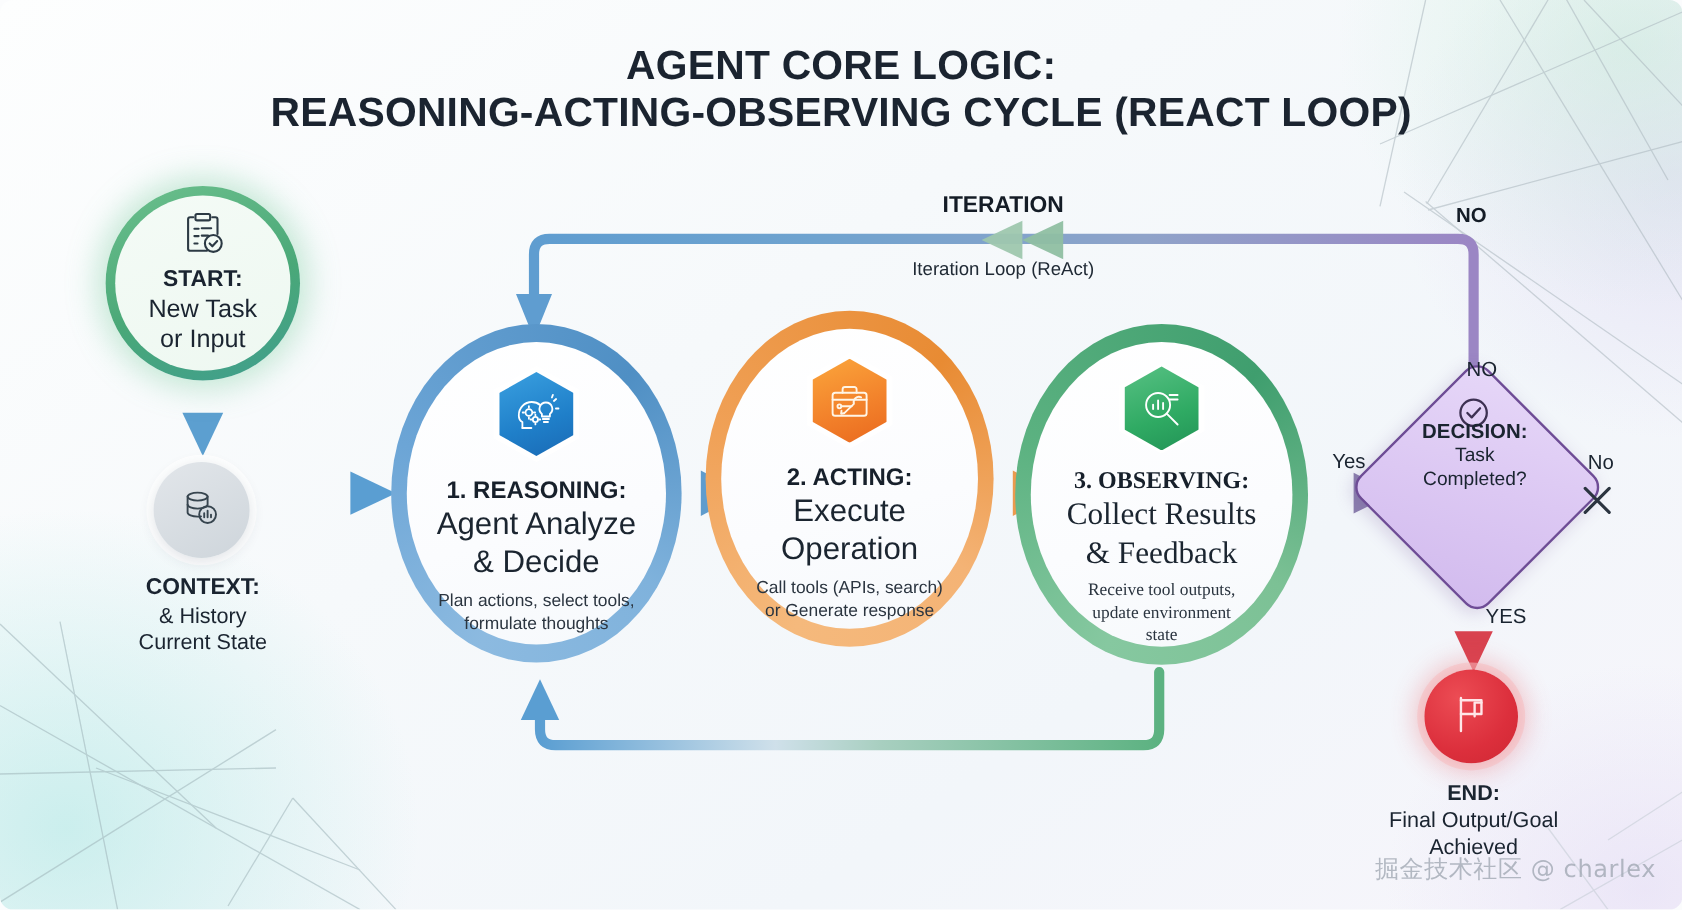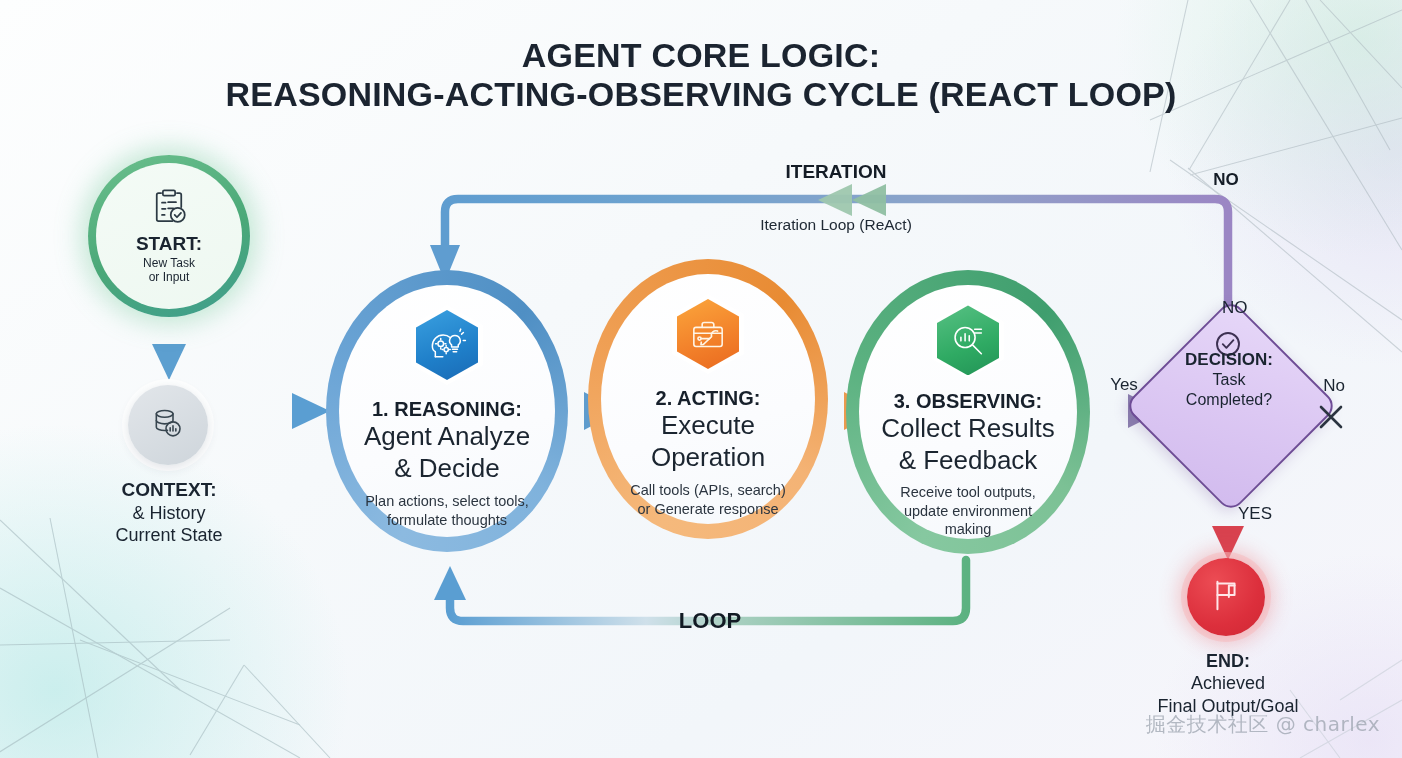--- a/index.html
+++ b/index.html
@@ -1,21 +1,21 @@
 <!DOCTYPE html>
 <html><head>
 <meta charset="utf-8">
 <style>
   html,body{margin:0;padding:0;}
   body{
     width:1402px;height:758px;overflow:hidden;
     font-family:"Liberation Sans","DejaVu Sans",sans-serif;
     background:#fbfcfd;
   }
-  #stage{position:relative;width:1402px;height:758px;overflow:hidden;}
+  #stage{position:relative;width:1402px;height:758px;overflow:hidden;border-radius:11px;}
 
   
   .bg-base{
     position:absolute;inset:0;
     background:
       radial-gradient(ellipse 420px 380px at 55px 690px, rgba(168,230,226,.55) 0%, rgba(168,230,226,0) 70%),
       radial-gradient(ellipse 340px 300px at 1360px 40px, rgba(196,236,214,.50) 0%, rgba(196,236,214,0) 72%),
       radial-gradient(ellipse 320px 300px at 1395px 150px, rgba(212,198,238,.40) 0%, rgba(212,198,238,0) 72%),
       radial-gradient(ellipse 300px 260px at 1370px 740px, rgba(214,202,240,.35) 0%, rgba(214,202,240,0) 72%),
       linear-gradient(145deg,#fdfefe 0%, #f6f9fb 40%, #f2f6fa 70%, #f7f5fb 100%);
@@ -40,21 +40,21 @@
     box-shadow:0 0 26px 7px rgba(109,200,150,.38);
   }
   .node-start .inner{
     position:absolute;inset:8px;border-radius:50%;
     background:linear-gradient(160deg,#f4fbf6 0%,#eef8f1 100%);
     display:flex;flex-direction:column;align-items:center;justify-content:center;
   }
   .node-start .icon{margin-top:-2px;margin-bottom:1px;}
   .node-start .lbl{text-align:center;color:#1a2430;line-height:1.2;}
   .node-start .lbl .b{font-weight:bold;font-size:19px;display:block;}
-  .node-start .lbl .s{font-size:12px;display:block;}
+  .node-start .lbl .s{font-size:21px;display:block;}
 
   
   .node-context{
     position:absolute;left:128px;top:385px;width:80px;height:80px;border-radius:50%;
     background:linear-gradient(150deg,#e2e6ea 0%,#ced5db 100%);
     box-shadow:0 3px 12px rgba(40,60,80,.14), 0 0 0 6px rgba(255,255,255,.85);
     display:flex;align-items:center;justify-content:center;
   }
   .context-cap{
     position:absolute;left:28px;top:478px;width:282px;text-align:center;color:#1a2430;line-height:1.25;
@@ -342,39 +342,39 @@
         </div>
       </div>
       <div class="ring-title" style="margin-top:12px;">2. ACTING:</div>
       <div class="ring-sub">Execute</div>
       <div class="ring-sub">Operation</div>
       <div class="ring-desc" style="margin-top:8px;">Call tools (APIs, search)</div>
       <div class="ring-desc">or Generate response</div>
     </div>
   </div>
 
-  <div class="ring" style="left:846px;top:270px;width:244px;height:284px;">
+  <div class="ring" style="left:846px;top:270px;width:244px;height:284px;font-family:Liberation Serif, serif;">
     <div class="ring-band" style="background:conic-gradient(from 200deg,#86c8a0,#5cb281 25%,#3f9e6e 55%,#7cc195 80%,#86c8a0);"></div>
     <div class="ring-face" style="left:13px;top:15px;right:13px;bottom:15px;">
       <div class="hexwrap" style="margin-top:18px;">
         <div class="hexbadge" style="background:linear-gradient(160deg,#58c184 0%,#2faa63 60%,#229356 100%);">
           <svg width="40" height="40" viewBox="0 0 48 48" fill="none" stroke="#ffffff" stroke-width="1.9" stroke-linecap="round" stroke-linejoin="round">
             <circle cx="20.5" cy="21" r="12"></circle>
             <path d="M29.4 29.8L40 40.5"></path>
             <path d="M15.5 25v-4.4M20.5 25v-8.6M25.5 25v-6"></path>
             <path d="M32 11h8M32 15.5h8"></path>
           </svg>
         </div>
       </div>
       <div class="ring-title" style="margin-top:11px;">3. OBSERVING:</div>
       <div class="ring-sub">Collect Results</div>
       <div class="ring-sub">&amp; Feedback</div>
       <div class="ring-desc" style="margin-top:7px;">Receive tool outputs,</div>
       <div class="ring-desc">update environment</div>
-      <div class="ring-desc">making</div>
+      <div class="ring-desc">state</div>
     </div>
   </div>
 
   <div class="decision"></div>
   <div class="decision-check">
     <svg width="32" height="32" viewBox="0 0 32 32" fill="none" stroke="#3d3152" stroke-width="1.9" stroke-linecap="round" stroke-linejoin="round">
       <circle cx="16" cy="16" r="11"></circle>
       <path d="M10.8 16.2l3.6 3.6 7-7.6"></path>
     </svg>
   </div>
@@ -392,27 +392,26 @@
     <span>
       <svg width="38" height="38" viewBox="0 0 40 40" fill="none" stroke="#ffe6e8" stroke-width="2.1" stroke-linecap="round" stroke-linejoin="round">
         <path d="M11 6v29"></path>
         <path d="M11 8h18v12H11"></path>
         <path d="M29 10h-6v12"></path>
       </svg>
     </span>
   </div>
   <div class="end-cap">
     <span class="b">END:</span>
+    <span class="s">Final Output/Goal</span>
     <span class="s">Achieved</span>
-    <span class="s">Final Output/Goal</span>
   </div>
 
   <div class="lbl-iteration">ITERATION</div>
   <div class="lbl-iteration-sub">Iteration Loop (ReAct)</div>
-  <div class="lbl-loop">LOOP</div>
   <div class="lbl-no-top">NO</div>
   <div class="lbl-no-mid">NO</div>
   <div class="lbl-yes-left">Yes</div>
   <div class="lbl-no-right">No</div>
   <div class="lbl-yes-bottom">YES</div>
 
   <div class="x-mark">
     <svg width="30" height="30" viewBox="0 0 30 30" fill="none" stroke="#2b3440" stroke-width="2.6" stroke-linecap="round">
       <path d="M5 5l20 20M25 5L5 25"></path>
     </svg>

